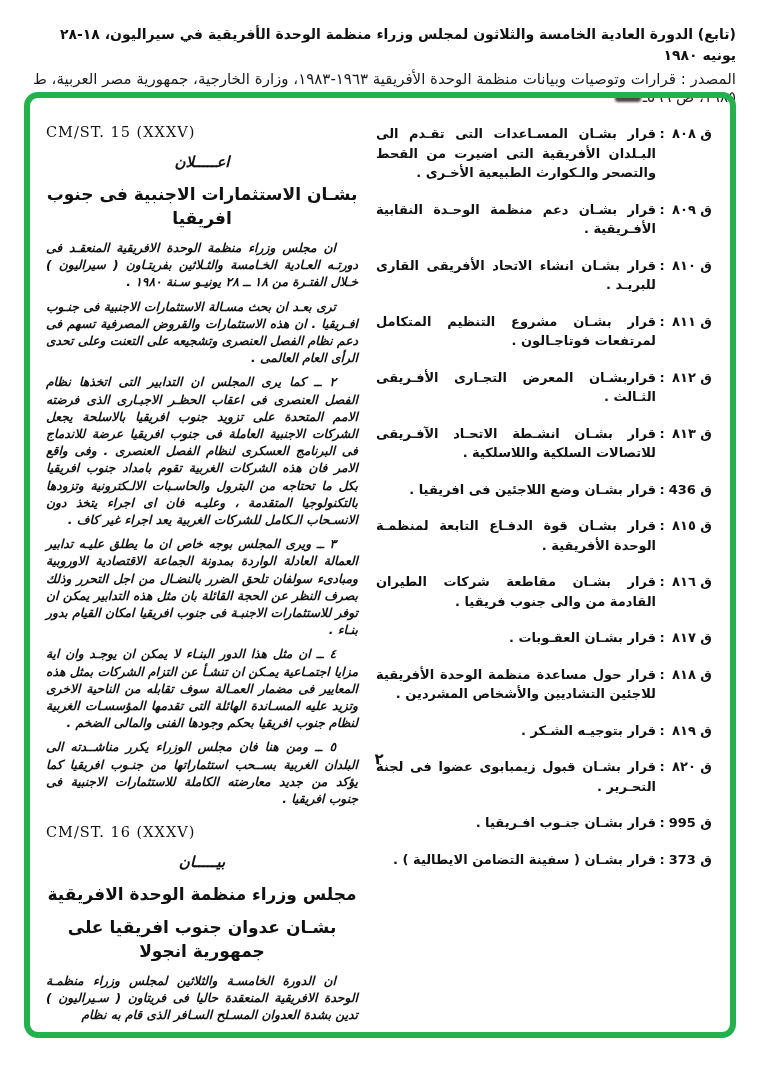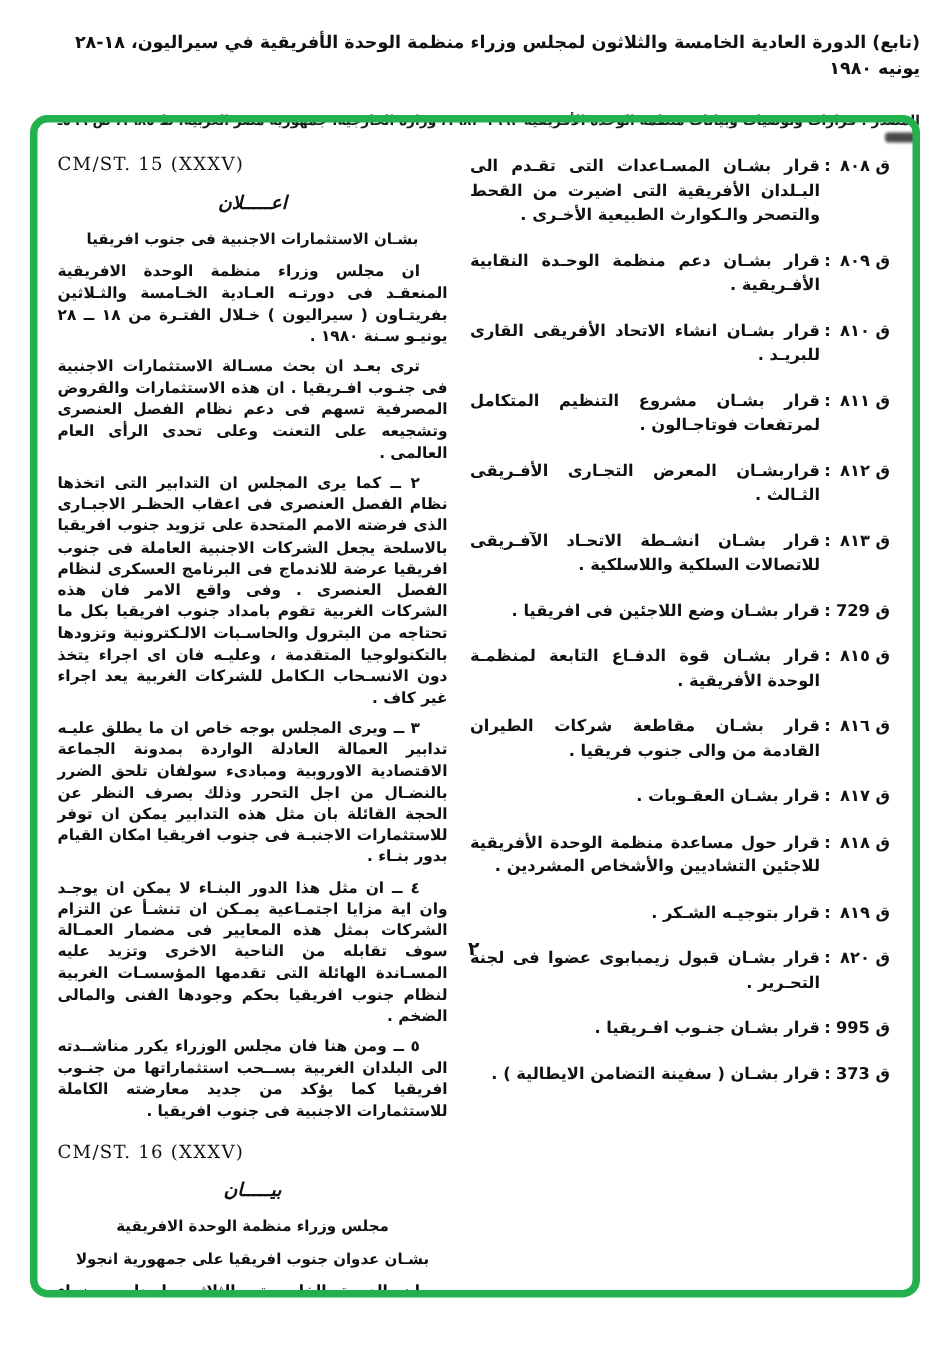--- a/index.html
+++ b/index.html
@@ -8,21 +8,21 @@
     width:758px; height:1078px; position:relative;
     font-family:"DejaVu Sans", sans-serif;
     color:#111;
     overflow:hidden;
   }
   .page { width:758px; height:782px; position:relative; direction:rtl; }
 
   
   .doc-header { position:absolute; top:24px; right:22px; left:22px; direction:rtl; text-align:right; }
   .doc-header .h1 { font-size:14px; font-weight:700; letter-spacing:.2px; line-height:1.5; }
-  .doc-header .h2 { font-size:11px; font-weight:700; margin-top:24px; color:#1a1a1a; }
+  .doc-header .h2 { font-size:15px; font-weight:400; margin-top:4px; color:#1a1a1a; }
   .smudge { display:inline-block; width:26px; height:8px; background:#2a2a2a; border-radius:3px;
             filter:blur(1.1px); vertical-align:middle; margin-right:2px; opacity:.85; }
 
   
   .frame {
     position:absolute; top:92px; left:24px; width:712px; height:946px;
     border:6px solid #22b14c; border-radius:14px;
     overflow:hidden;
   }
   .columns { display:flex; direction:rtl; height:100%; padding:20px 18px 12px 16px; gap:16px; }
@@ -32,22 +32,22 @@
   .res-item { display:flex; direction:rtl; margin-bottom:17px; font-size:13px; font-weight:700; line-height:1.5; }
   .res-num { flex:0 0 44px; white-space:nowrap; }
   .res-colon { flex:0 0 12px; text-align:center; }
   .res-text { flex:1; text-align:justify; padding-left:2px; }
 
   
   .doc-col { flex:1; padding-top:2px; font-size:12.3px; font-weight:700; line-height:1.4; }
   .ref { direction:ltr; text-align:left; font-family:"DejaVu Serif", serif; font-weight:400;
          font-size:14.5px; letter-spacing:1px; margin:2px 0 10px 0; padding-right:8px; }
   .title   { text-align:center; font-size:15px; font-weight:700; margin:6px 0 10px 0;font-style:italic; }
-  .subtitle{ text-align:center; font-size:12px; font-weight:700; margin:0 0 9px 0; }
-  .doc-col p { text-align:justify; text-indent:22px; margin-bottom:7px; }
+  .subtitle{ text-align:center; font-size:17px; font-weight:700; margin:0 0 9px 0; }
+  .doc-col p { text-align:justify; text-indent:22px; margin-bottom:7px;font-style:italic; }
   .doc2-gap { margin-top:14px; }
 
   
   .page-num { position:absolute; bottom:14px; left:0; right:0; text-align:center;
               font-size:15px; font-weight:700; }
 </style>
 </head>
 <body>
 
 <div class="page">
@@ -85,21 +85,21 @@
             <span class="res-num">ق ٨١٢</span>
             <span class="res-colon">:</span>
             <span class="res-text">قراربشـان المعرض التجـارى الأفـريقى الثـالث .</span>
           </div>
         <div class="res-item">
             <span class="res-num">ق ٨١٣</span>
             <span class="res-colon">:</span>
             <span class="res-text">قرار بشـان انشـطة الاتحـاد الآفـريقى للاتصالات السلكية واللاسلكية .</span>
           </div>
         <div class="res-item">
-            <span class="res-num">ق 729</span>
+            <span class="res-num">ق 436</span>
             <span class="res-colon">:</span>
             <span class="res-text">قرار بشـان وضع اللاجئين فى افريقيا .</span>
           </div>
         <div class="res-item">
             <span class="res-num">ق ٨١٥</span>
             <span class="res-colon">:</span>
             <span class="res-text">قرار بشـان قوة الدفـاع التابعة لمنظمـة الوحدة الأفريقية .</span>
           </div>
         <div class="res-item">
             <span class="res-num">ق ٨١٦</span>

